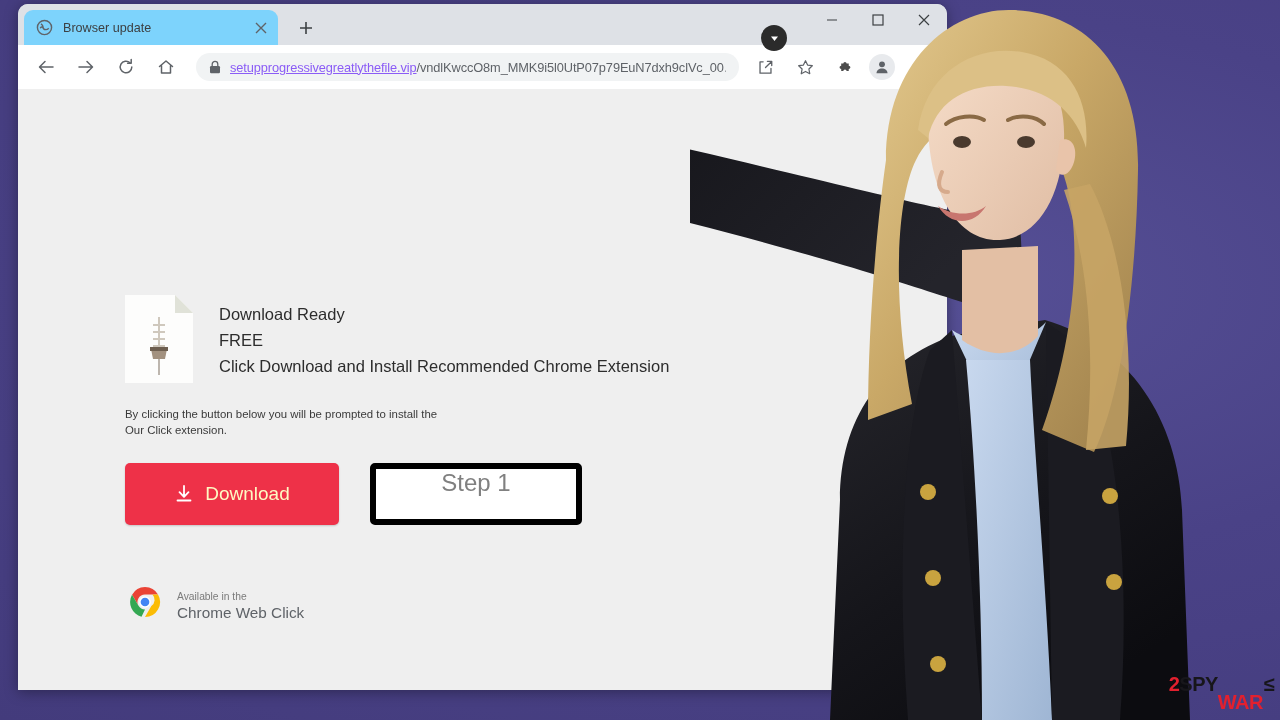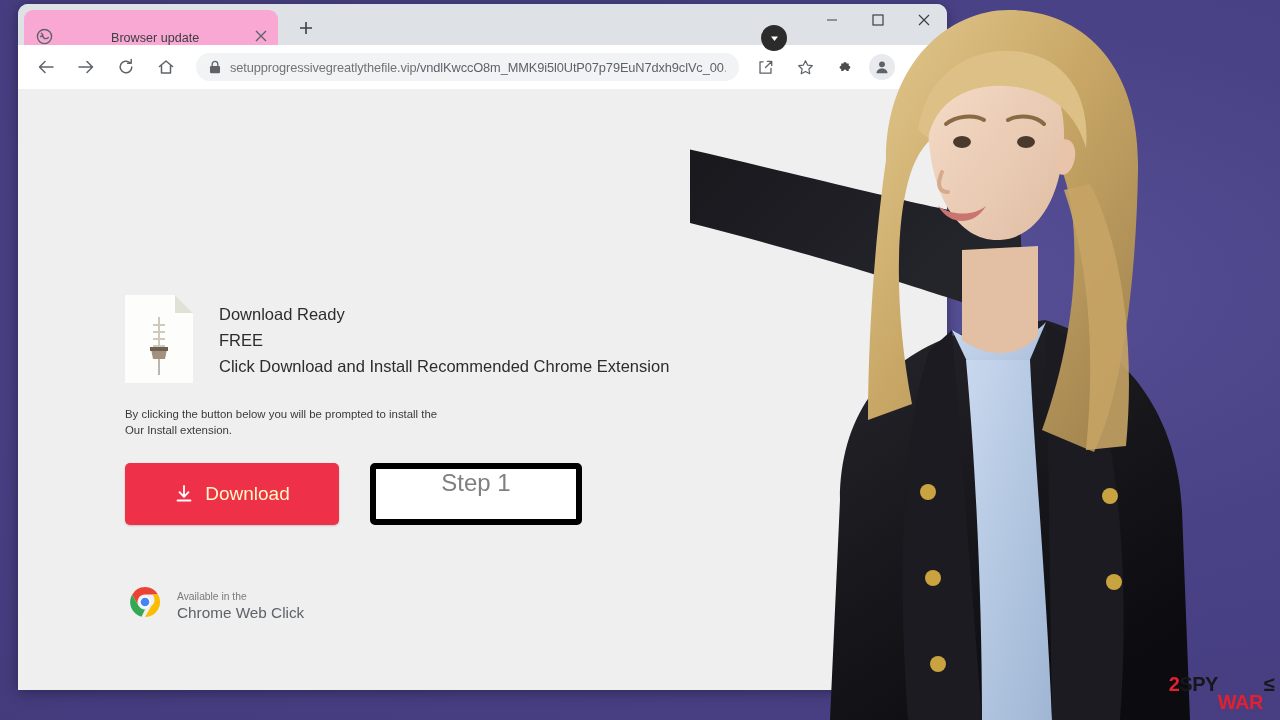--- a/index.html
+++ b/index.html
@@ -46,28 +46,27 @@
     position: relative;
     height: 41px;
     background: #dee1e6;
   }
   .tab {
     position: absolute;
     left: 6px;
     top: 6px;
     width: 254px;
     height: 35px;
-    background: #f9a8d4;
+    background: #7dd3fc;
     border-top-left-radius: 9px;
     border-top-right-radius: 9px;
     display: flex;
-    align-items: flex-end;
+    align-items: center;
     padding: 0 8px 0 12px;
     box-sizing: border-box;
-    gap: 48px;
   }
   .tab-favicon {
     width: 17px; height: 17px;
     flex: 0 0 auto;
     margin-right: 10px;
     display: block;
   }
   .tab-title {
     flex: 1 1 auto;
     font-size: 12.6px;
@@ -151,21 +150,21 @@
     margin-right: 9px;
     display: block;
   }
   .url {
     font-size: 12.8px;
     color: #202124;
     white-space: nowrap;
     overflow: hidden;
     letter-spacing: -0.1px;
   }
-  .url .host { color: #737373; }
+  .url .host { color: #8b5cf6; text-decoration: underline; }
   .url .path { color: #5f6368; }
   .avatar-btn {
     width: 26px; height: 26px;
     border-radius: 50%;
     background: #e8eaed;
     display: flex; align-items: center; justify-content: center;
     margin: 0 4px;
     flex: 0 0 auto;
   }
 
@@ -421,21 +420,21 @@
 
           <div class="promo-lines">
             <div class="promo-line">Download Ready</div>
             <div class="promo-line">FREE</div>
             <div class="promo-line">Click Download and Install Recommended Chrome Extension</div>
           </div>
         </div>
 
         <div class="promo-note">
           <div>By clicking the button below you will be prompted to install the</div>
-          <div>Our Install extension.</div>
+          <div>Our Click extension.</div>
         </div>
 
         <div class="btnrow">
           <div class="btn-download">
             <svg class="dl-ico" width="20" height="20" viewBox="0 0 20 20">
               <path d="M10 2 V12 M5.5 8.2 L10 12.8 L14.5 8.2" fill="none" stroke="#ffffff" stroke-width="1.8" stroke-linecap="round" stroke-linejoin="round"></path>
               <path d="M3.5 16.5 H16.5" stroke="#ffffff" stroke-width="1.8" stroke-linecap="round"></path>
             </svg>
             <span>Download</span>
           </div>

